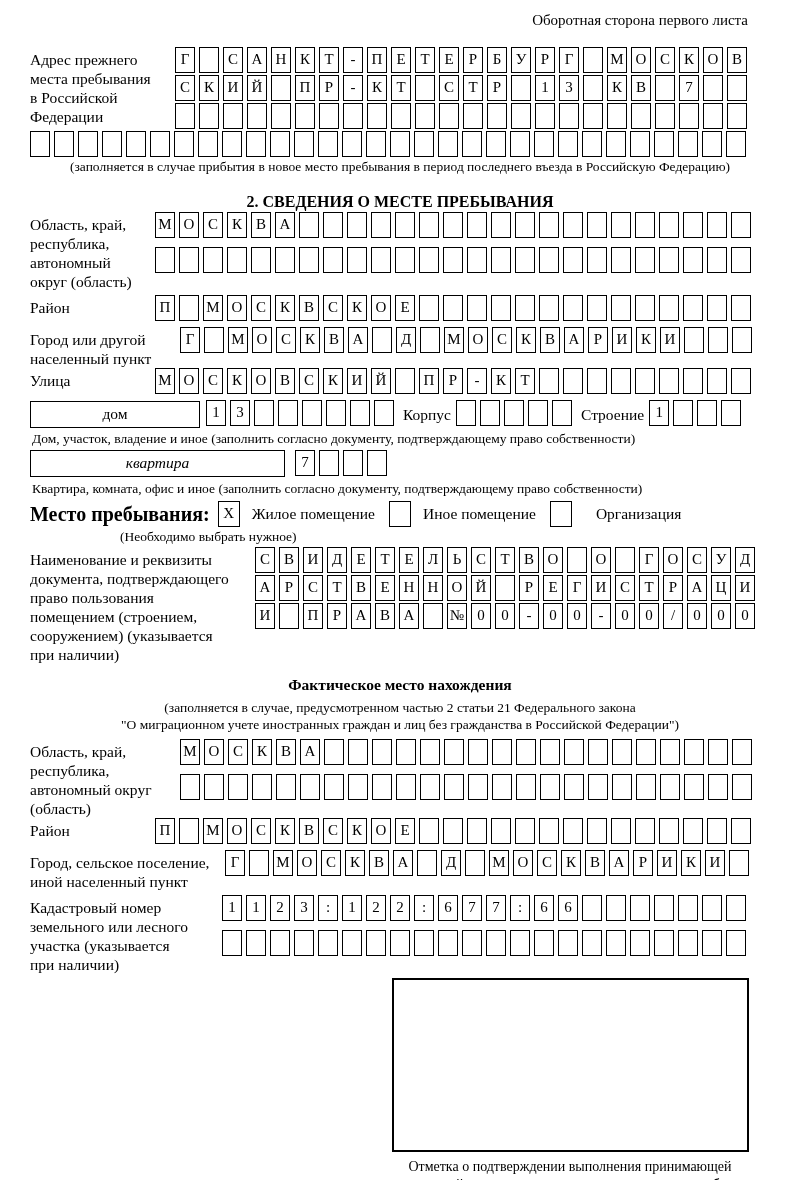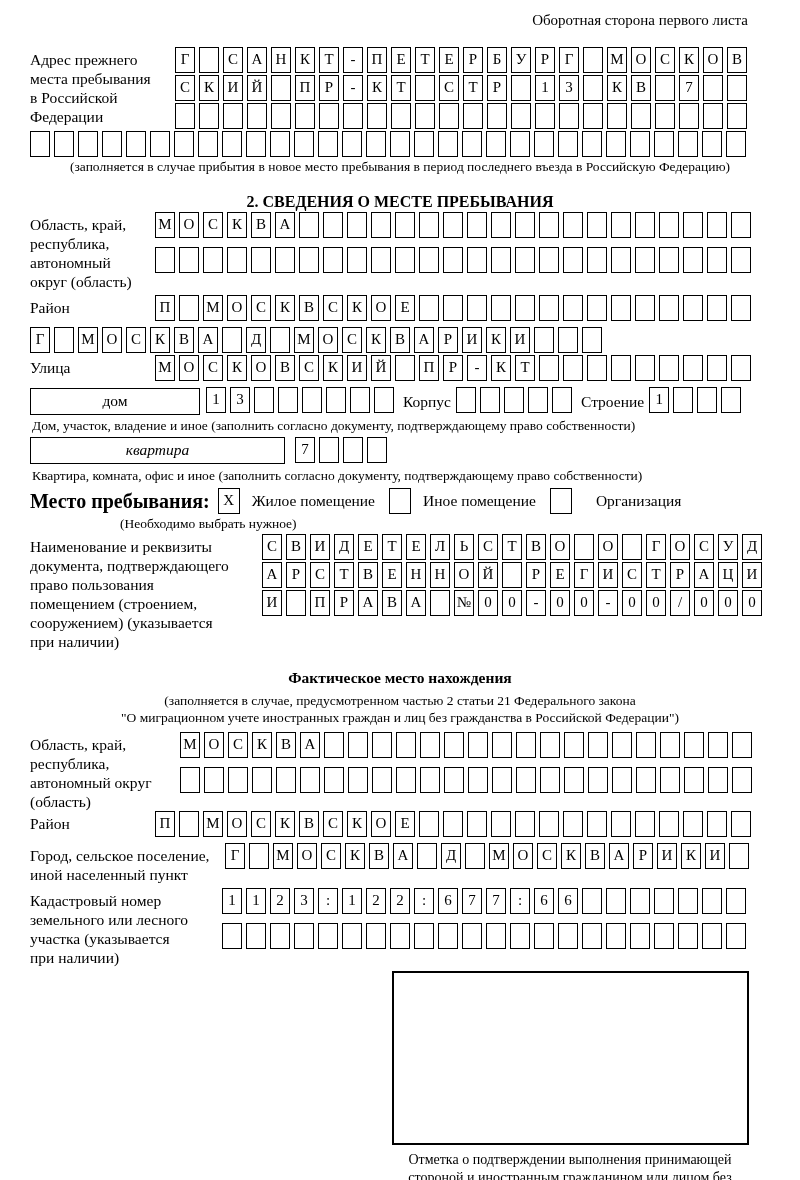--- a/index.html
+++ b/index.html
@@ -51,21 +51,21 @@
   .opt-label { font-size:15.5px; margin:0 14px 0 12px; }
   .stay-note { font-size:13.5px; margin-left:90px; margin-bottom:2px; }
 
   .sub-title { font-size:15.5px; font-weight:bold; text-align:center; margin:4px 0 5px 0; }
   .sub-caption { font-size:13.5px; text-align:center; white-space:pre-line; line-height:17px; margin-bottom:6px; }
 
   .confirm-wrap { width:400px; margin-left:340px; margin-top:4px; text-align:center; }
   .confirm-box { width:357px; height:174px; border:2px solid #000; margin:0 auto 6px auto; background:#fff; }
   .confirm-caption { font-size:14px; line-height:17.5px; white-space:pre-line; }
 
-  .mb2 { margin-bottom:18px;gap:7px; } .mb4 { margin-bottom:4px; }
+  .mb2 { margin-bottom:12px; } .mb4 { margin-bottom:4px; }
 </style>
 </head>
 <body>
 
 <div class="page">
 
   <div class="header-note">Оборотная сторона первого листа</div>
 
   <div class="field">
     <div class="label w145">Адрес прежнего
@@ -93,20 +93,22 @@
       <div class="cellrow"><span class="cell"></span><span class="cell"></span><span class="cell"></span><span class="cell"></span><span class="cell"></span><span class="cell"></span><span class="cell"></span><span class="cell"></span><span class="cell"></span><span class="cell"></span><span class="cell"></span><span class="cell"></span><span class="cell"></span><span class="cell"></span><span class="cell"></span><span class="cell"></span><span class="cell"></span><span class="cell"></span><span class="cell"></span><span class="cell"></span><span class="cell"></span><span class="cell"></span><span class="cell"></span><span class="cell"></span><span class="cell"></span></div>
     </div>
   </div>
 
   <div class="field mb4">
     <div class="label w125">Район</div>
     <div class="cellrow"><span class="cell">П</span><span class="cell"></span><span class="cell">М</span><span class="cell">О</span><span class="cell">С</span><span class="cell">К</span><span class="cell">В</span><span class="cell">С</span><span class="cell">К</span><span class="cell">О</span><span class="cell">Е</span><span class="cell"></span><span class="cell"></span><span class="cell"></span><span class="cell"></span><span class="cell"></span><span class="cell"></span><span class="cell"></span><span class="cell"></span><span class="cell"></span><span class="cell"></span><span class="cell"></span><span class="cell"></span><span class="cell"></span><span class="cell"></span></div>
   </div>
 
   <div class="field">
+    <div class="label w150">Город или другой
+населенный пункт</div>
     <div class="cellrow"><span class="cell">Г</span><span class="cell"></span><span class="cell">М</span><span class="cell">О</span><span class="cell">С</span><span class="cell">К</span><span class="cell">В</span><span class="cell">А</span><span class="cell"></span><span class="cell">Д</span><span class="cell"></span><span class="cell">М</span><span class="cell">О</span><span class="cell">С</span><span class="cell">К</span><span class="cell">В</span><span class="cell">А</span><span class="cell">Р</span><span class="cell">И</span><span class="cell">К</span><span class="cell">И</span><span class="cell"></span><span class="cell"></span><span class="cell"></span></div>
   </div>
 
   <div class="field mb4">
     <div class="label w125">Улица</div>
     <div class="cellrow"><span class="cell">М</span><span class="cell">О</span><span class="cell">С</span><span class="cell">К</span><span class="cell">О</span><span class="cell">В</span><span class="cell">С</span><span class="cell">К</span><span class="cell">И</span><span class="cell">Й</span><span class="cell"></span><span class="cell">П</span><span class="cell">Р</span><span class="cell">-</span><span class="cell">К</span><span class="cell">Т</span><span class="cell"></span><span class="cell"></span><span class="cell"></span><span class="cell"></span><span class="cell"></span><span class="cell"></span><span class="cell"></span><span class="cell"></span><span class="cell"></span></div>
   </div>
 
   <div class="house-row">
     <div class="label-box house-box">дом</div>

